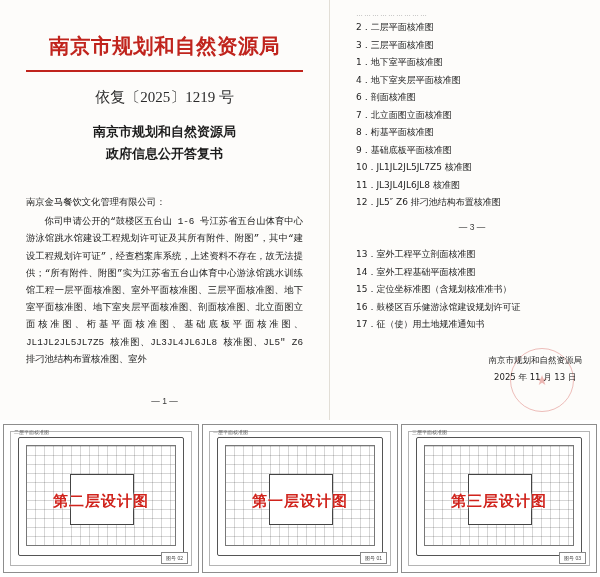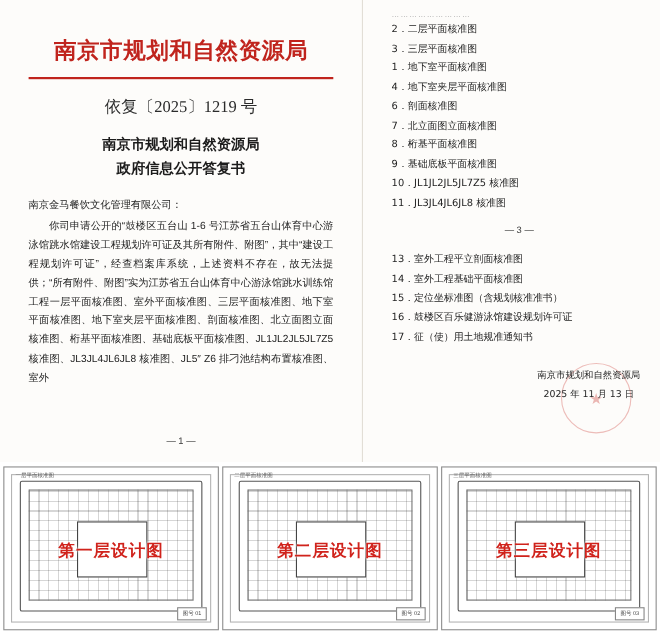--- a/index.html
+++ b/index.html
@@ -75,25 +75,25 @@
     text-align: center;
     font-size: 13px;
     font-weight: bold;
     color: #1c1c1c;
     font-family: "DejaVu Sans", serif;
     margin-top: 14px;
     line-height: 1.75;
   }
 
   .body-text {
-    margin-top: 12px;
+    margin-top: 28px;
     font-size: 9.3px;
     line-height: 1.85;
     color: #232323;
-    font-family: Liberation Sans, sans-serif;
+    font-family: Liberation Mono, monospace;
     text-align: justify;
   }
   .body-text p {
     margin: 0 0 2px 0;
   }
   .indent { text-indent: 2em; }
 
   .page-num {
     position: absolute;
     bottom: 14px;
@@ -274,20 +274,21 @@
         <li>2．二层平面核准图</li>
         <li>3．三层平面核准图</li>
         <li>1．地下室平面核准图</li>
         <li>4．地下室夹层平面核准图</li>
         <li>6．剖面核准图</li>
         <li>7．北立面图立面核准图</li>
         <li>8．桁基平面核准图</li>
         <li>9．基础底板平面核准图</li>
         <li>10．JL1JL2JL5JL7Z5 核准图</li>
         <li>11．JL3JL4JL6JL8 核准图</li>
+        <li>12．JL5″ Z6 排刁池结构布置核准图</li>
       </ul>
 
       <div class="right-page-num">— 3 —</div>
 
       <ul class="plain list-bottom">
         <li>13．室外工程平立剖面核准图</li>
         <li>14．室外工程基础平面核准图</li>
         <li>15．定位坐标准图（含规划核准准书）</li>
         <li>16．鼓楼区百乐健游泳馆建设规划许可证</li>
         <li>17．征（使）用土地规准通知书</li>
@@ -307,34 +308,34 @@
   </div>
 
   <div class="plans-row">
 
     <div class="plan">
       <div class="plan-inner"></div>
       <div class="hatch"></div>
       <div class="plan-shell"></div>
       <div class="plan-shell2"></div>
       <div class="plan-court"></div>
-      <div class="plan-corner-label">一层平面核准图</div>
-      <div class="plan-caption">第一层设计图</div>
-      <div class="plan-tag">图号 01</div>
+      <div class="plan-corner-label">二层平面核准图</div>
+      <div class="plan-caption">第二层设计图</div>
+      <div class="plan-tag">图号 02</div>
     </div>
 
     <div class="plan">
       <div class="plan-inner"></div>
       <div class="hatch"></div>
       <div class="plan-shell"></div>
       <div class="plan-shell2"></div>
       <div class="plan-court"></div>
-      <div class="plan-corner-label">二层平面核准图</div>
-      <div class="plan-caption">第二层设计图</div>
-      <div class="plan-tag">图号 02</div>
+      <div class="plan-corner-label">一层平面核准图</div>
+      <div class="plan-caption">第一层设计图</div>
+      <div class="plan-tag">图号 01</div>
     </div>
 
     <div class="plan">
       <div class="plan-inner"></div>
       <div class="hatch"></div>
       <div class="plan-shell"></div>
       <div class="plan-shell2"></div>
       <div class="plan-court"></div>
       <div class="plan-corner-label">三层平面核准图</div>
       <div class="plan-caption">第三层设计图</div>

